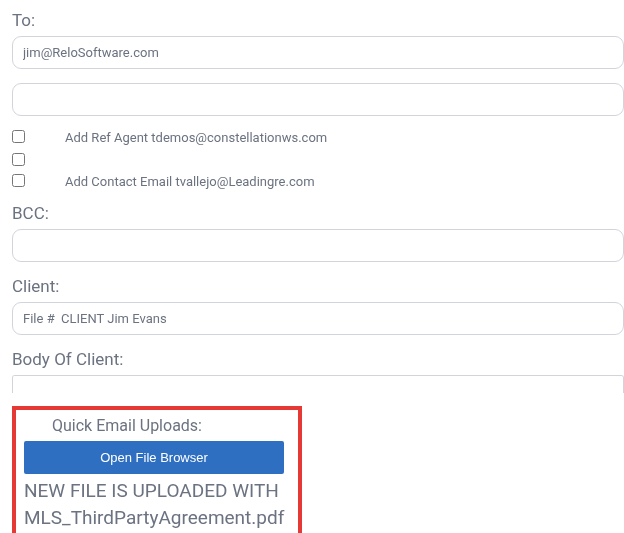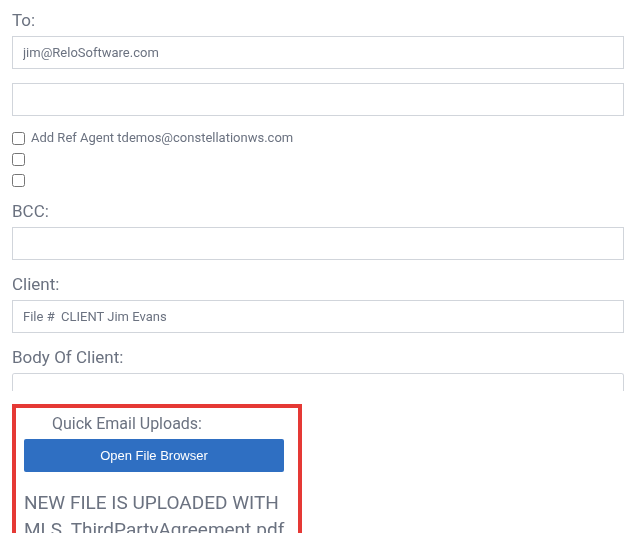--- a/index.html
+++ b/index.html
@@ -17,33 +17,34 @@
     .field-label {
       display: block;
       color: #6b7280;
       font-size: 17px;
       margin-bottom: 6px;
     }
     .text-input {
       width: 100%;
       padding: 8px 10px;
       border: 1px solid #d1d5db;
-      border-radius: 0;
+      border-radius: 9px;
       font-size: 13px;
       color: #6b7280;
       font-family: inherit;
       background: #fff;
     }
     .checkbox-group {
       margin-bottom: 14px;
     }
     .checkbox-row {
       display: flex;
-      align-items: flex-end;
+      align-items: flex-start;
       margin-bottom: 8px;
+      gap: 34px;
     }
     .checkbox-row input[type="checkbox"] {
       width: 13px;
       height: 13px;
       margin-right: 6px;
       cursor: pointer;
     }
     .checkbox-label {
       color: #6b7280;
       font-size: 13px;
@@ -64,21 +65,21 @@
     .open-browser-btn {
       display: block;
       width: 260px;
       background: #2f6fc2;
       color: #fff;
       border: none;
       padding: 9px 8px;
       font-size: 13px;
       text-align: center;
       cursor: pointer;
-      margin-bottom: 18px;
+      margin-bottom: 4px;
       border-radius: 2px;
     }
     .upload-status {
       color: #6b7280;
       font-size: 19px;
       line-height: 1.4;
       margin-bottom: 6px;
     }
     .upload-file-input {
       width: 260px;
@@ -117,20 +118,21 @@
 <div class="checkbox-group">
   <div class="checkbox-row">
     <input type="checkbox" style="">
     <span class="checkbox-label">Add Ref Agent tdemos@constellationws.com</span>
   </div>
   <div class="checkbox-row">
     <input type="checkbox" style="">
   </div>
   <div class="checkbox-row">
     <input type="checkbox" style="">
+    <span class="checkbox-label">Add Contact Email tvallejo@Leadingre.com</span>
   </div>
 </div>
 
 <div class="field-group">
   <label class="field-label">BCC:</label>
   <input type="text" class="text-input" value="" style="">
 </div>
 
 <div class="field-group">
   <label class="field-label">Client:</label>

